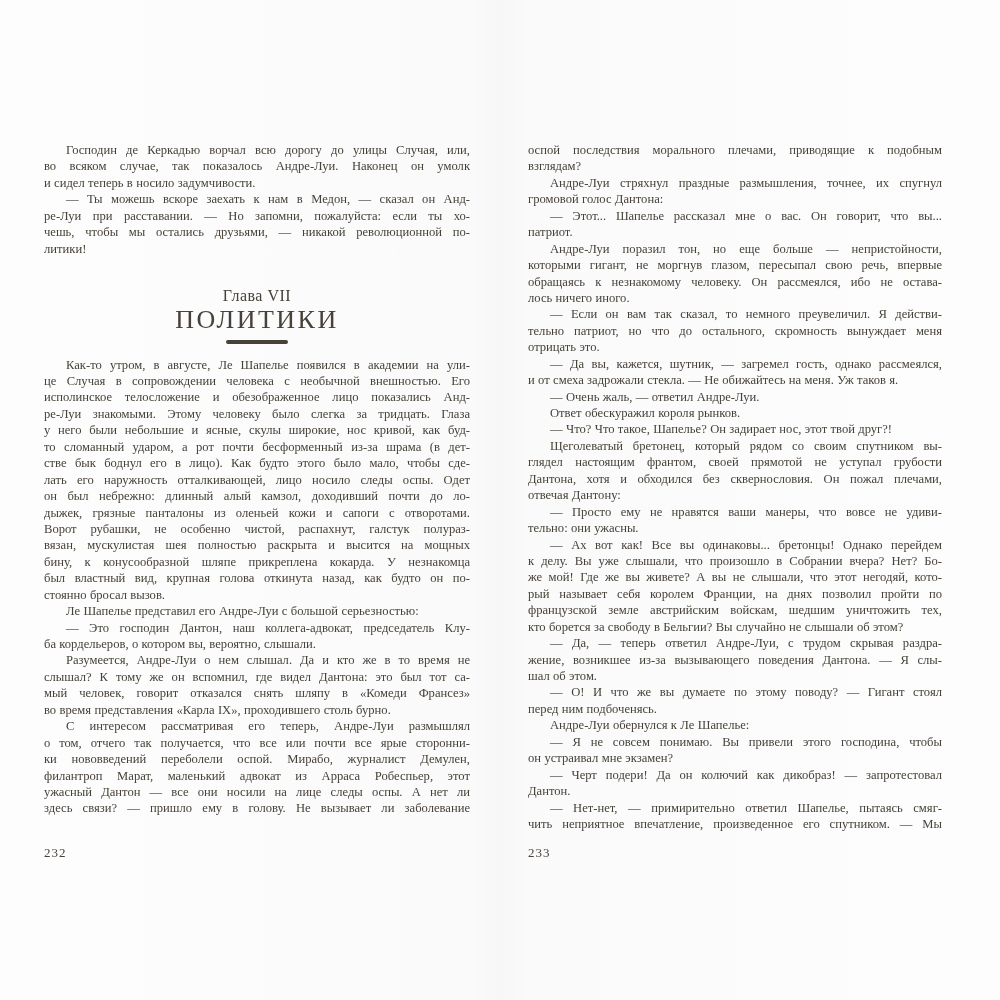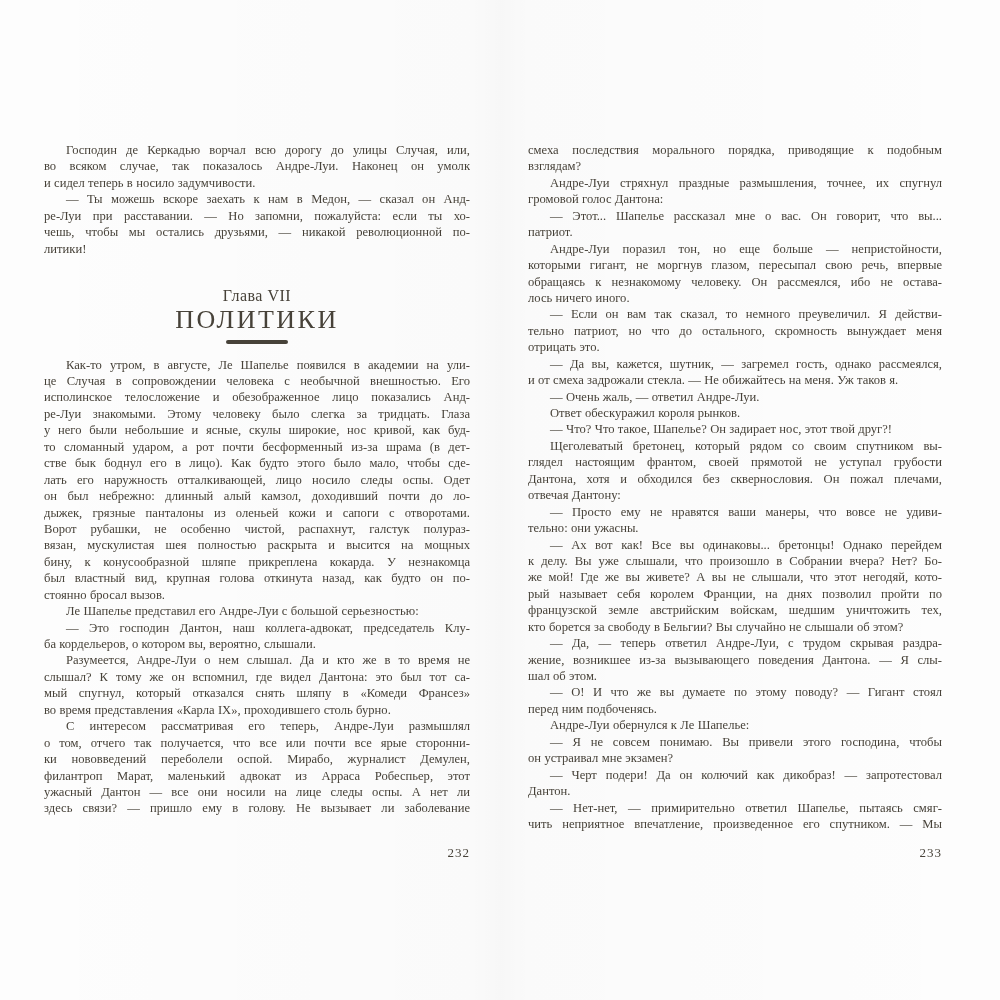--- a/index.html
+++ b/index.html
@@ -67,21 +67,21 @@
     height: 3.5px;
     background: var(--ink, #474239);
     border-radius: 2px;
     margin: 7px auto 0;
   }
 
   .page-number {
     position: absolute;
     top: 845px;
     font-size: 13px;
-    text-align: right;
+    text-align: left;
     letter-spacing: 1px;
     color: var(--ink, #474239);
   }
   .page-number.left  { left: 44px;  width: 426px; }
   .page-number.right { left: 528px; width: 414px; }
 </style>
 </head>
 <body style="background: rgb(253, 253, 253);">
 
 <div class="spread">
@@ -122,35 +122,35 @@
       <div class="para">
         <div class="line indent endp">Ле Шапелье представил его Андре-Луи с большой серьезностью:</div>
       </div>
       <div class="para">
         <div class="line indent">— Это господин Дантон, наш коллега-адвокат, председатель Клу-</div>
         <div class="line endp">ба кордельеров, о котором вы, вероятно, слышали.</div>
       </div>
       <div class="para">
         <div class="line indent">Разумеется, Андре-Луи о нем слышал. Да и кто же в то время не</div>
         <div class="line">слышал? К тому же он вспомнил, где видел Дантона: это был тот са-</div>
-        <div class="line">мый спугнул, который отказался снять шляпу в «Комеди Франсез»</div>
+        <div class="line">мый человек, говорит отказался снять шляпу в «Комеди Франсез»</div>
         <div class="line endp">во время представления «Карла IX», проходившего столь бурно.</div>
       </div>
       <div class="para">
         <div class="line indent">С интересом рассматривая его теперь, Андре-Луи размышлял</div>
         <div class="line">о том, отчего так получается, что все или почти все ярые сторонни-</div>
         <div class="line">ки нововведений переболели оспой. Мирабо, журналист Демулен,</div>
         <div class="line">филантроп Марат, маленький адвокат из Арраса Робеспьер, этот</div>
         <div class="line">ужасный Дантон — все они носили на лице следы оспы. А нет ли</div>
         <div class="line">здесь связи? — пришло ему в голову. Не вызывает ли заболевание</div>
       </div>
     </div>
   <div class="page-col right">
       <div class="para">
-        <div class="line">смеха последствия морального порядка, приводящие к подобным</div>
+        <div class="line">оспой последствия морального плечами, приводящие к подобным</div>
         <div class="line endp">взглядам?</div>
       </div>
       <div class="para">
         <div class="line indent">Андре-Луи стряхнул праздные размышления, точнее, их спугнул</div>
         <div class="line endp">громовой голос Дантона:</div>
       </div>
       <div class="para">
         <div class="line indent">— Этот... Шапелье рассказал мне о вас. Он говорит, что вы...</div>
         <div class="line endp">патриот.</div>
       </div>

